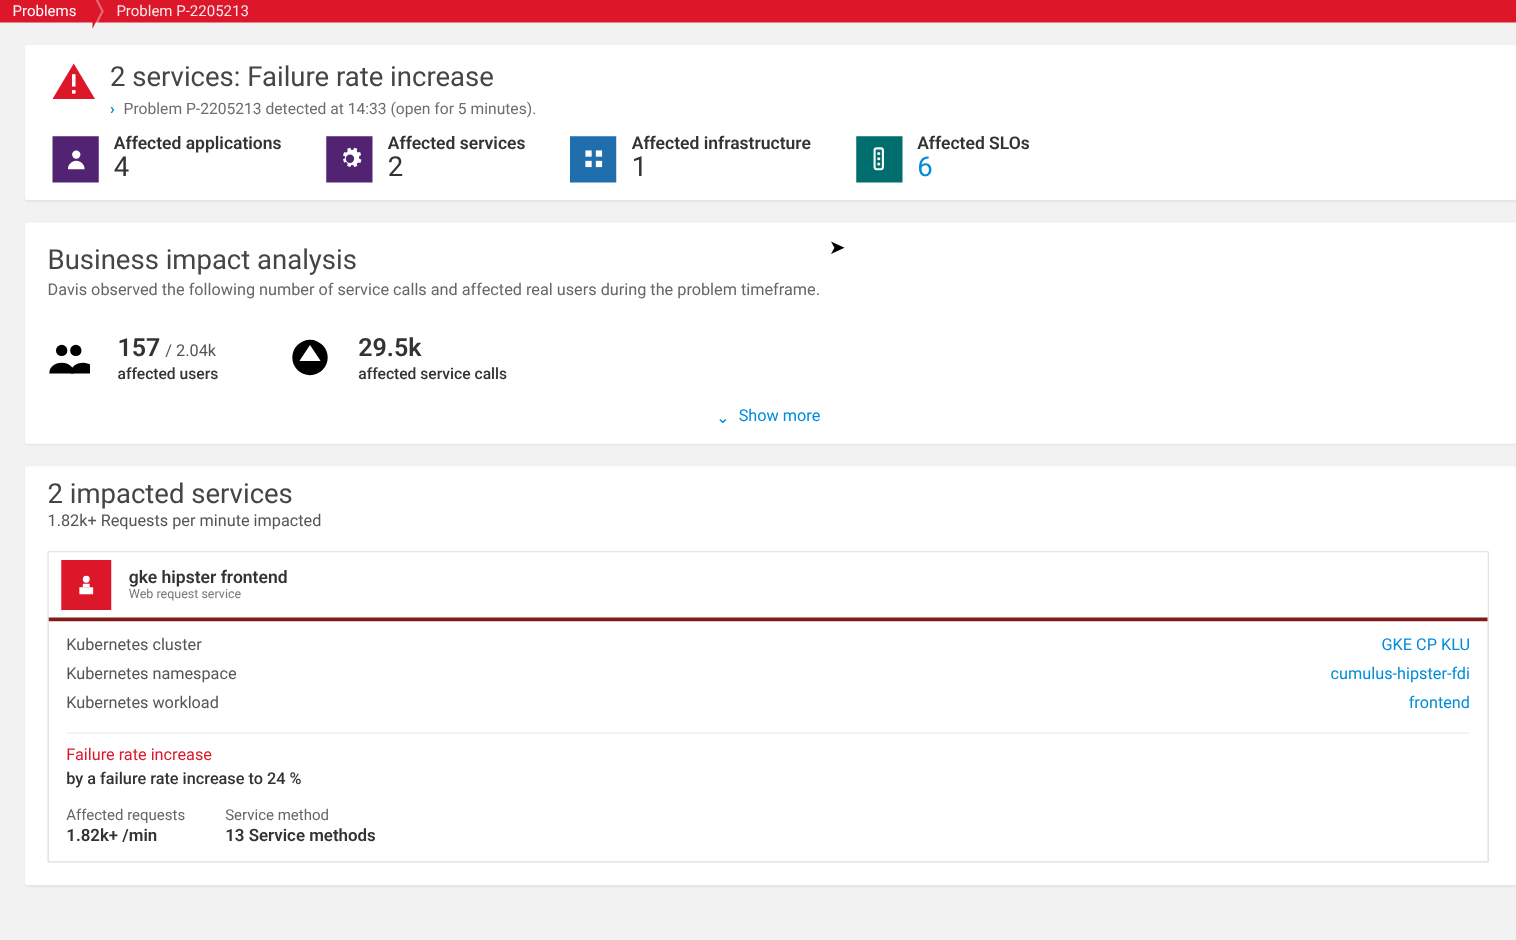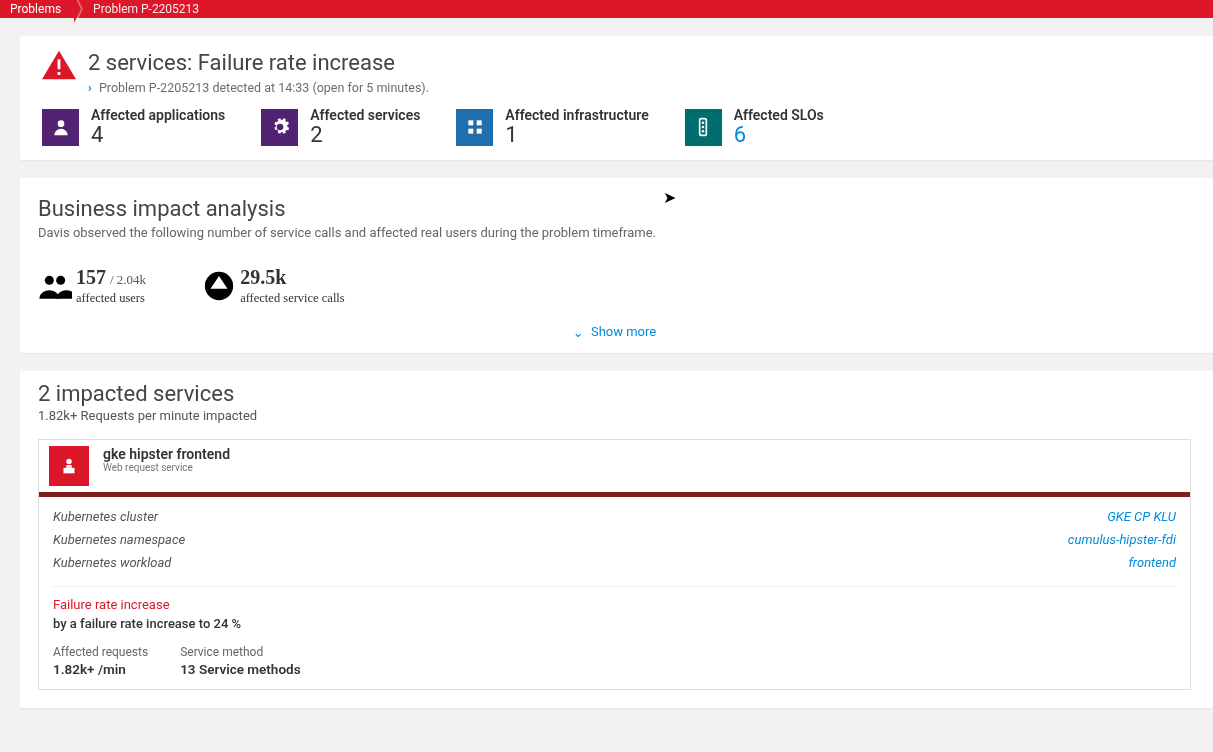--- a/index.html
+++ b/index.html
@@ -33,42 +33,42 @@
 .sq-teal { background:#006e6e; }
 .sq-icon svg { width:20px; height:20px; fill:#fff; }
 .affected-text .label { font-size: 14px; font-weight: 600; color: #333; }
 .affected-text .value { font-size: 22px; font-weight: 400; color: #333; line-height: 1.1; }
 .affected-text .value.link { color: #008cdb; cursor:pointer; }
 
 .bia-card { padding: 18px 22px 14px 18px; }
 .bia-title { font-size: 22px; font-weight: 400; color: #454545; }
 .bia-sub { font-size: 13px; color: #666; margin-top: 4px; }
 .bia-stats { display:flex; gap:56px; margin-top: 26px; }
-.bia-stat { display:flex; align-items:center; gap:4px;font-family:Liberation Serif, serif; }
+.bia-stat { display:flex; align-items:center; gap:22px; }
 .bia-icon { width:34px; height:34px; }
 .bia-icon svg { width:34px; height:34px; fill:#000; }
 .bia-val-line { display:flex; align-items:baseline; gap:4px; }
 .bia-big { font-size: 20px; font-weight: 600; }
 .bia-small { font-size:13px; color:#555; }
 .bia-caption { font-size: 12.5px; color:#333; font-weight:500; margin-top:2px; }
 .show-more { text-align:center; margin-top: 18px; color:#008cdb; font-size:13px; cursor:pointer; }
 .show-more .chev-d { display:inline-block; transform: translateY(1px); margin-right:4px; }
 
 .impacted-section { padding: 10px 22px 18px 18px; }
 .impacted-title { font-size: 22px; font-weight:400; color:#454545; }
 .impacted-sub { font-size: 13px; color:#555; margin-top:2px; }
 
 .svc-card { border:1px solid #ddd; margin-top: 16px; }
-.svc-head { display:flex; gap:14px; padding: 6px 10px; background:#fff; border-bottom:5px solid #7f1d1d; }
+.svc-head { display:flex; align-items:center; gap:14px; padding: 6px 10px; background:#fff; border-bottom:3px solid #7f1d1d; }
 .svc-icon { width:40px; height:40px; background:#dc172a; display:flex; align-items:center; justify-content:center; }
 .svc-icon svg { width:22px; height:22px; fill:#fff; }
 .svc-name { font-size: 14px; font-weight:600; color:#333; }
 .svc-type { font-size:10px; color:#777; }
 
-.kv-list { padding: 8px 14px 12px 14px; font-style: italic; }
+.kv-list { padding: 8px 14px 12px 14px; }
 .kv-row { display:flex; justify-content:space-between; padding: 4px 0; font-size:13px; }
 .kv-key { color:#555; }
 .kv-val { color:#008cdb; cursor:pointer; }
 
 .svc-sep { border-top:1px solid #eee; margin: 0 14px; }
 .svc-detail { padding: 10px 14px 12px 14px; }
 .fri { color:#dc172a; font-size:13px; }
 .fri-desc { font-size:13px; color:#333; margin-top:4px; font-weight:500; }
 .svc-metrics { display:flex; gap:32px; margin-top:14px; }
 .svc-metric .m-label { font-size:12px; color:#666; }

